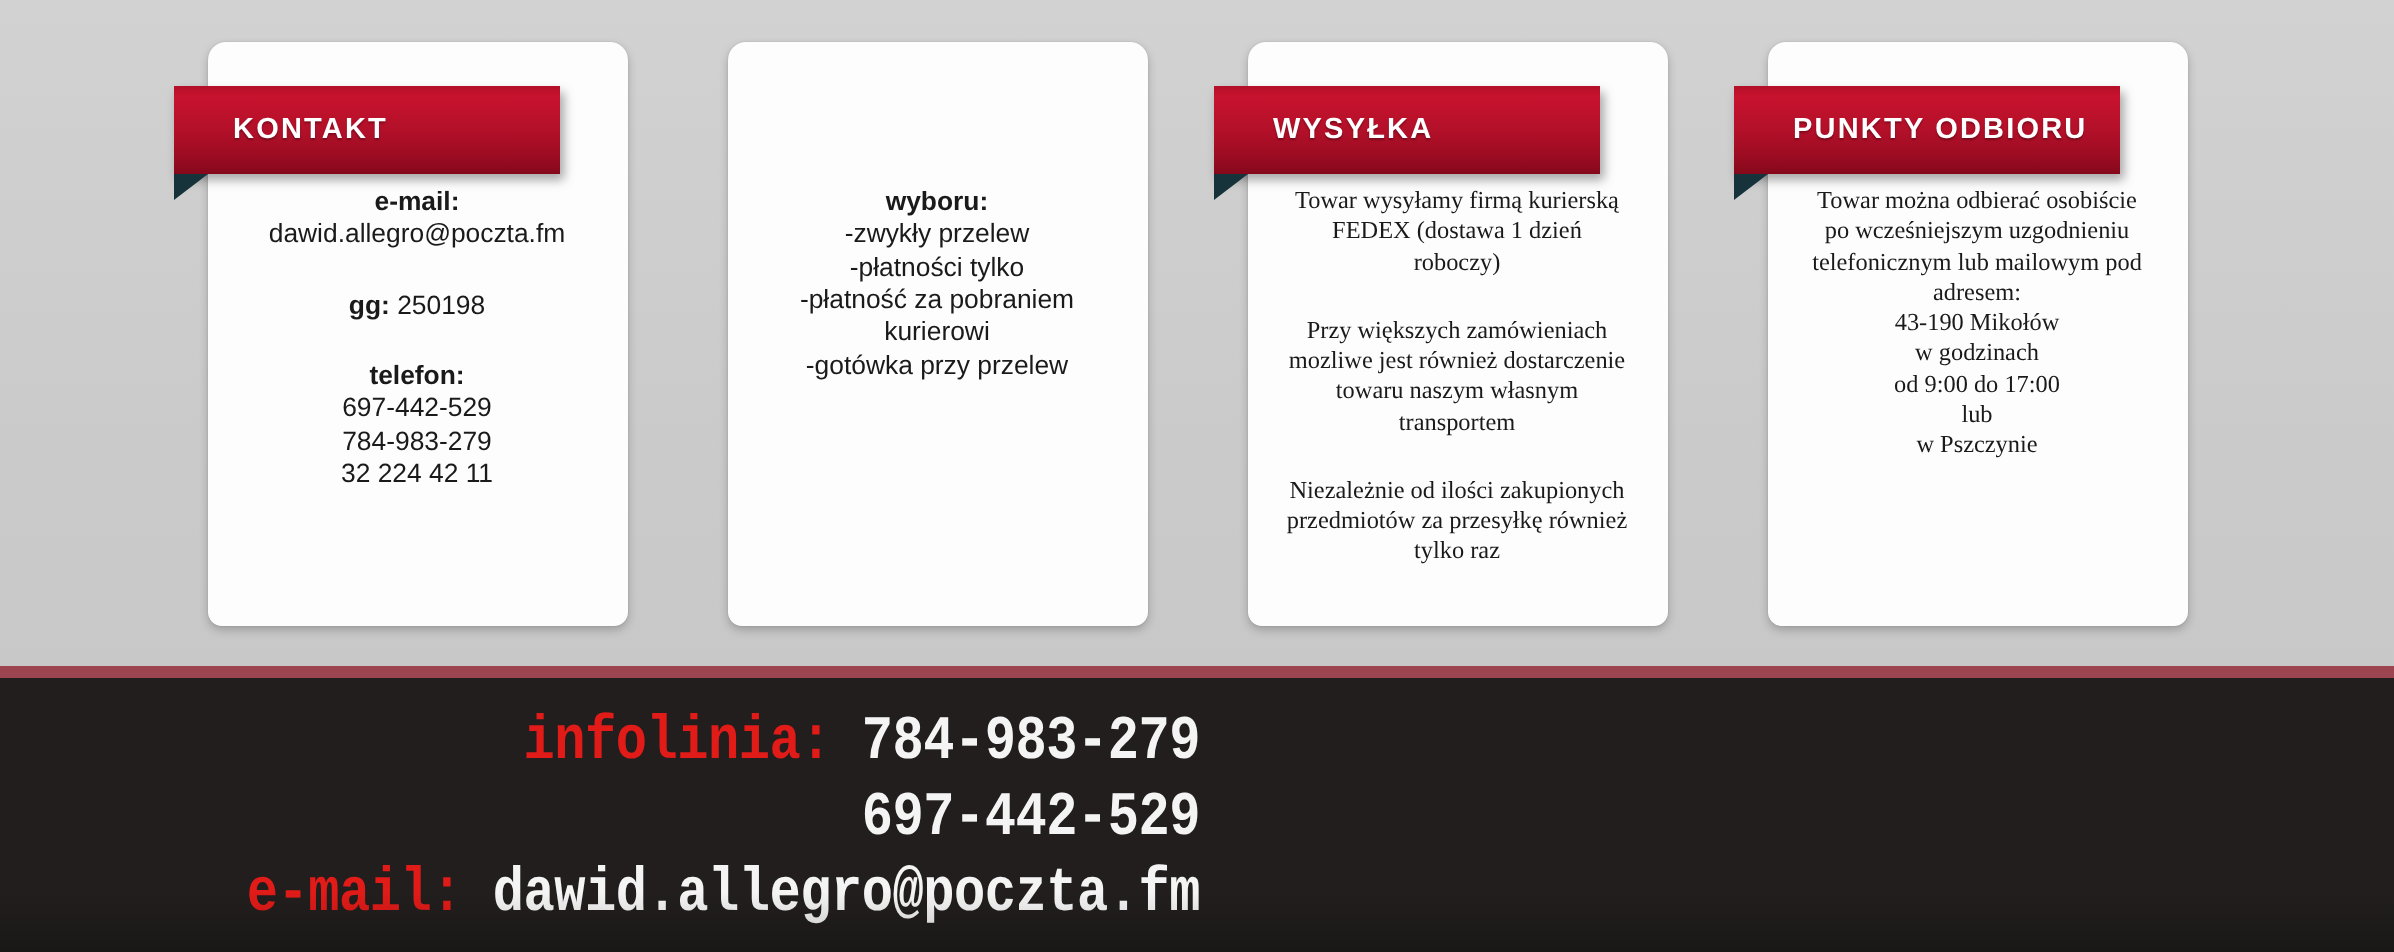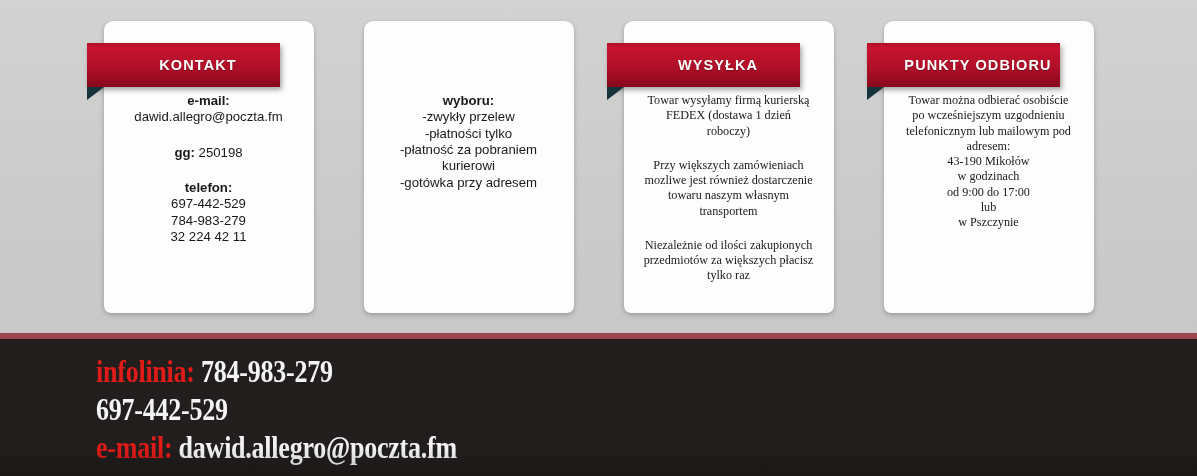--- a/index.html
+++ b/index.html
@@ -65,21 +65,20 @@
         #b30f28 0%,
         #c8122e 12%,
         #b21029 52%,
         #9d0c22 78%,
         #86081b 100%);
     box-shadow: 2px 3px 5px rgba(0,0,0,0.35);
     display: flex;
     align-items: center;
     box-sizing: border-box;
     padding-left: 30px;
-    justify-content: center;
   }
   .ribbon-text {
     color: #ffffff;
     font-size: 14.5px;
     font-weight: bold;
     letter-spacing: 1.1px;
     line-height: 1;
     white-space: nowrap;
     text-shadow: 0 1px 1px rgba(0,0,0,0.3);
   }
@@ -139,21 +138,22 @@
     height: 137px;
     background: #211e1d;
     overflow: hidden;
   }
 
   #footer-contact {
     position: absolute;
     left: 0;
     top: 14px;
     width: 600px;
-    font-family: Liberation Serif, serif;
+    text-align: right;
+    font-family: Liberation Mono, monospace;
   }
   .f-line {
     font-size: 31px;
     font-weight: bold;
     line-height: 1.22;
     letter-spacing: -0.3px;
     white-space: nowrap;
     transform: scaleX(0.84);
     transform-origin: right center;
   }
@@ -193,40 +193,40 @@
           <p class="">32 224 42 11</p>
         </div>
       </div>
       <div class="card">
         <div class="card-body">
           <p class="bold">wyboru:</p>
           <p class="">-zwykły przelew</p>
           <p class="">-płatności tylko</p>
           <p class="">-płatność za pobraniem</p>
           <p class="">kurierowi</p>
-          <p class="">-gotówka przy adresem</p>
+          <p class="">-gotówka przy przelew</p>
         </div>
       </div>
       <div class="card">
         <div class="ribbon-wrap">
           <div class="ribbon">
             <span class="ribbon-text">WYSYŁKA</span>
           </div>
           <div class="ribbon-fold"></div>
         </div>
         <div class="card-body">
           <p class="small">Towar wysyłamy firmą kurierską</p>
           <p class="small">FEDEX (dostawa 1 dzień</p>
           <p class="small">roboczy)</p>
           <p class="small gap">Przy większych zamówieniach</p>
           <p class="small">mozliwe jest również dostarczenie</p>
           <p class="small">towaru naszym własnym</p>
           <p class="small">transportem</p>
           <p class="small gap">Niezależnie od ilości zakupionych</p>
-          <p class="small">przedmiotów za większych płacisz</p>
+          <p class="small">przedmiotów za przesyłkę również</p>
           <p class="small">tylko raz</p>
         </div>
       </div>
       <div class="card">
         <div class="ribbon-wrap">
           <div class="ribbon">
             <span class="ribbon-text">PUNKTY ODBIORU</span>
           </div>
           <div class="ribbon-fold"></div>
         </div>

